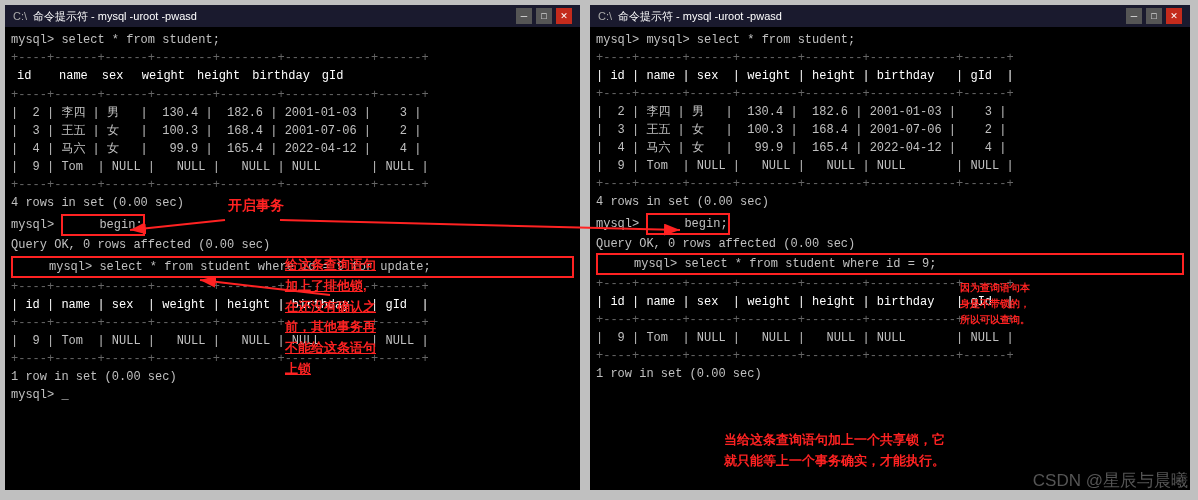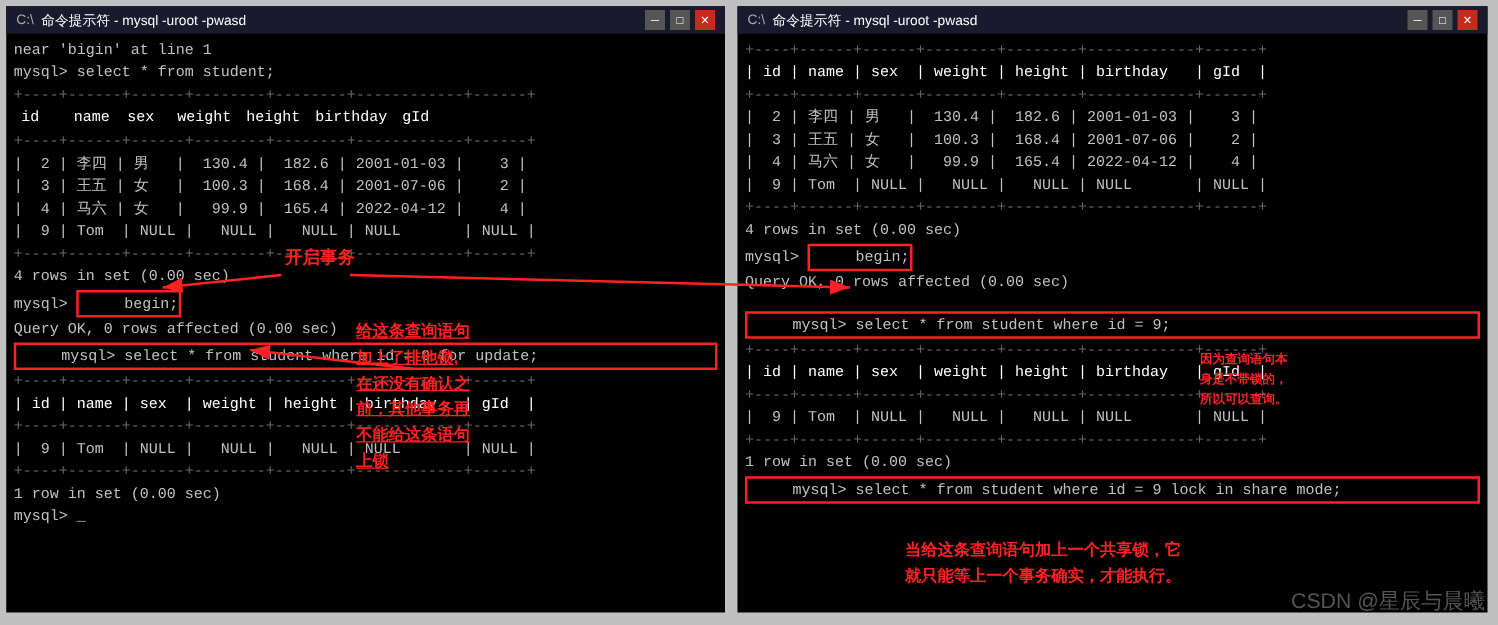--- a/index.html
+++ b/index.html
@@ -156,21 +156,20 @@
       <span style="color:#aaa; font-size:11px;">C:\</span>
       <span>命令提示符 - mysql -uroot -pwasd</span>
     </div>
     <div class="titlebar-controls">
       <button class="titlebar-btn">─</button>
       <button class="titlebar-btn">□</button>
       <button class="titlebar-btn close">✕</button>
     </div>
   </div>
   <div class="window-content">
-    <div class="cmd-line">near 'bigin' at line 1</div>
     <div class="cmd-line">mysql&gt; select * from student;</div>
 
     <div class="divider-line">+----+------+------+--------+--------+------------+------+</div>
 
     <table class="sql-table" style="border:none;">
       <tbody>
           <tr>
         <td style="border:none; padding:0 6px; color:#fff;">id</td>
         <td style="border:none; padding:0 8px; color:#fff;">name</td>
         <td style="border:none; padding:0 6px; color:#fff;">sex</td>
@@ -216,54 +215,50 @@
       <span style="color:#aaa; font-size:11px;">C:\</span>
       <span>命令提示符 - mysql -uroot -pwasd</span>
     </div>
     <div class="titlebar-controls">
       <button class="titlebar-btn">─</button>
       <button class="titlebar-btn">□</button>
       <button class="titlebar-btn close">✕</button>
     </div>
   </div>
   <div class="window-content">
+    <div class="cmd-line">mysql&gt; <span>mysql&gt; select * from student;</span></div>
 
     <div class="divider-line">+----+------+------+--------+--------+------------+------+</div>
     <div class="cmd-line" style="color:#fff;">| id | name | sex  | weight | height | birthday   | gId  |</div>
     <div class="divider-line">+----+------+------+--------+--------+------------+------+</div>
     <div class="cmd-line">|  2 | 李四 | 男   |  130.4 |  182.6 | 2001-01-03 |    3 |</div>
     <div class="cmd-line">|  3 | 王五 | 女   |  100.3 |  168.4 | 2001-07-06 |    2 |</div>
     <div class="cmd-line">|  4 | 马六 | 女   |   99.9 |  165.4 | 2022-04-12 |    4 |</div>
     <div class="cmd-line">|  9 | Tom  | NULL |   NULL |   NULL | NULL       | NULL |</div>
     <div class="divider-line">+----+------+------+--------+--------+------------+------+</div>
     <div class="cmd-line">4 rows in set (0.00 sec)</div>
 
     <div style="margin-top:2px;">
       <span class="cmd-line">mysql&gt; </span><span class="cmd-line red-border-box">begin;</span>
     </div>
     <div class="cmd-line">Query OK, 0 rows affected (0.00 sec)</div>
 
-    <div style="margin-top:14px;">
+    <div style="margin-top:0;">
       <span class="red-border-box" style="display:block;">
         <span class="cmd-line">mysql&gt; select * from student where id = 9;</span>
       </span>
     </div>
 
     <div class="divider-line">+----+------+------+--------+--------+------------+------+</div>
     <div class="cmd-line" style="color:#fff;">| id | name | sex  | weight | height | birthday   | gId  |</div>
     <div class="divider-line">+----+------+------+--------+--------+------------+------+</div>
     <div class="cmd-line">|  9 | Tom  | NULL |   NULL |   NULL | NULL       | NULL |</div>
     <div class="divider-line">+----+------+------+--------+--------+------------+------+</div>
     <div class="cmd-line">1 row in set (0.00 sec)</div>
 
-    <div style="margin-top:2px;">
-      <span class="red-border-box" style="display:block;">
-        <span class="cmd-line">mysql&gt; select * from student where id = 9 lock in share mode;</span>
-      </span>
-    </div>
   </div>
 </div>
 
 <svg class="arrows">
 
   <defs>
     <marker id="arrowhead-red" markerWidth="8" markerHeight="6" refX="8" refY="3" orient="auto">
       <polygon points="0 0, 8 3, 0 6" fill="#ff2222"></polygon>
     </marker>
     <marker id="arrowhead-red2" markerWidth="8" markerHeight="6" refX="0" refY="3" orient="auto">

